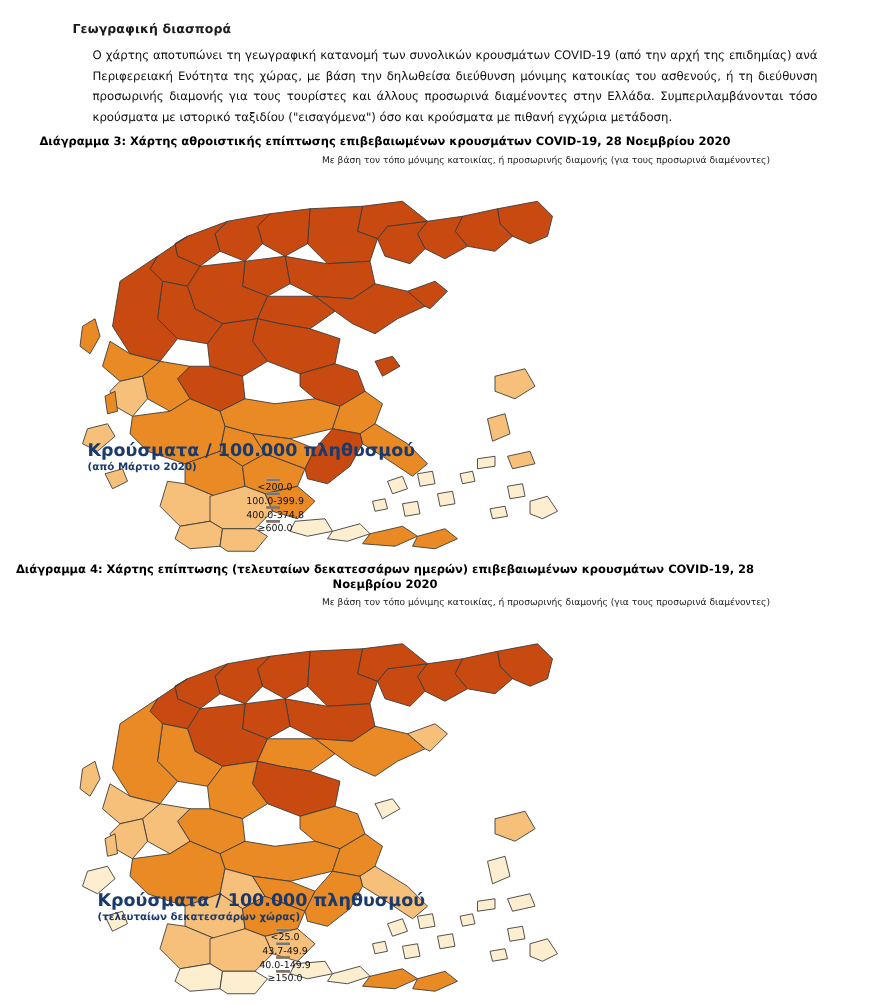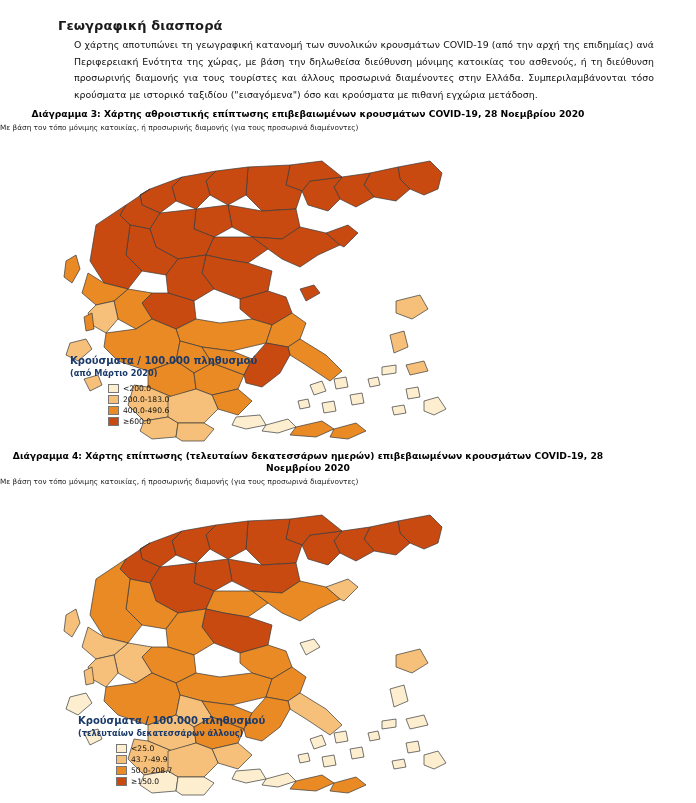--- a/index.html
+++ b/index.html
@@ -19,21 +19,21 @@
     position: relative;
     width: 696px;
     height: 803px;
     padding: 0;
     box-sizing: border-box;
   }
   .section-title {
     position: absolute;
     left: 58px;
     top: 18px;
-    font-size: 13px;
+    font-size: 10px;
     font-weight: bold;
     color: #1a1a1a;
     letter-spacing: 0.1px;
   }
   .body-text {
     position: absolute;
     left: 74px;
     top: 37px;
     width: 580px;
     font-size: 9.4px;
@@ -48,21 +48,21 @@
   #map-block-2 { top: 450px; }
 
   .map-title {
     text-align: center;
     font-size: 9.2px;
     font-weight: bold;
     color: #000;
     line-height: 12px;
   }
   .map-subtitle {
-    text-align: left;
+    text-align: right;
     font-size: 7.3px;
     color: #222;
     margin-top: 3px;
     line-height: 10px;
   }
   .map-canvas {
     position: relative;
     width: 696px;
     height: 310px;
   }
@@ -71,21 +71,21 @@
   .legend {
     position: absolute;
     font-size: 8px;
     color: #1a3a6b;
   }
   #legend-1 { left: 70px; top: 222px; }
   #legend-2 { left: 78px; top: 228px; }
   .legend-title {
     font-weight: bold;
     color: #1a3a6b;
-    font-size: 10px;
+    font-size: 14px;
     text-align: center;
     line-height: 12px;
     white-space: nowrap;
   }
   .legend-sub {
     font-weight: bold;
     color: #1a3a6b;
     font-size: 8.2px;
     text-align: left;
     line-height: 12px;
@@ -93,20 +93,21 @@
   }
   .legend-items {
     margin-top: 4px;
     margin-left: 38px;
   }
   .legend-row {
     display: flex;
     align-items: center;
     height: 10px;
     margin-bottom: 1px;
+    flex-direction: column;
   }
   .legend-swatch {
     width: 11px;
     height: 9px;
     border: 0.5px solid #777;
     margin-right: 4px;
     box-sizing: border-box;
   }
   .legend-label {
     font-size: 7.6px;
@@ -203,25 +204,25 @@
       <div class="legend" id="legend-1">
         <div class="legend-title">Κρούσματα / 100.000 πληθυσμού</div>
         <div class="legend-sub">(από Μάρτιο 2020)</div>
         <div class="legend-items">
           <div class="legend-row">
             <span class="legend-swatch" style="background:#fdeecf"></span>
             <span class="legend-label">&lt;200.0</span>
           </div>
           <div class="legend-row">
             <span class="legend-swatch" style="background:#f6c07a"></span>
-            <span class="legend-label">200.0-183.0</span>
+            <span class="legend-label">100.0-399.9</span>
           </div>
           <div class="legend-row">
             <span class="legend-swatch" style="background:#e98a25"></span>
-            <span class="legend-label">400.0-490.6</span>
+            <span class="legend-label">400.0-374.8</span>
           </div>
           <div class="legend-row">
             <span class="legend-swatch" style="background:#c94a11"></span>
             <span class="legend-label">≥600.0</span>
           </div>
         </div>
       </div>
     </div>
   </div>
 
@@ -291,33 +292,33 @@
           <path fill="#fdeecf" d="M392,274 L404,272 L406,280 L394,282 Z"></path>
           <path fill="#fdeecf" d="M236,284 L260,282 L266,292 L246,296 L232,292 Z"></path>
           <path fill="#fdeecf" d="M266,292 L288,286 L296,294 L278,300 L262,298 Z"></path>
           <path fill="#e98a25" d="M296,294 L322,288 L334,296 L316,304 L290,302 Z"></path>
           <path fill="#e98a25" d="M334,296 L356,290 L366,298 L348,306 L330,304 Z"></path>
         </g>
       </svg>
 
       <div class="legend" id="legend-2">
         <div class="legend-title">Κρούσματα / 100.000 πληθυσμού</div>
-        <div class="legend-sub">(τελευταίων δεκατεσσάρων άλλους)</div>
+        <div class="legend-sub">(τελευταίων δεκατεσσάρων χώρας)</div>
         <div class="legend-items">
           <div class="legend-row">
             <span class="legend-swatch" style="background:#fdeecf"></span>
             <span class="legend-label">&lt;25.0</span>
           </div>
           <div class="legend-row">
             <span class="legend-swatch" style="background:#f6c07a"></span>
             <span class="legend-label">43.7-49.9</span>
           </div>
           <div class="legend-row">
             <span class="legend-swatch" style="background:#e98a25"></span>
-            <span class="legend-label">50.0-208.7</span>
+            <span class="legend-label">40.0-149.9</span>
           </div>
           <div class="legend-row">
             <span class="legend-swatch" style="background:#c94a11"></span>
             <span class="legend-label">≥150.0</span>
           </div>
         </div>
       </div>
     </div>
   </div>
 

